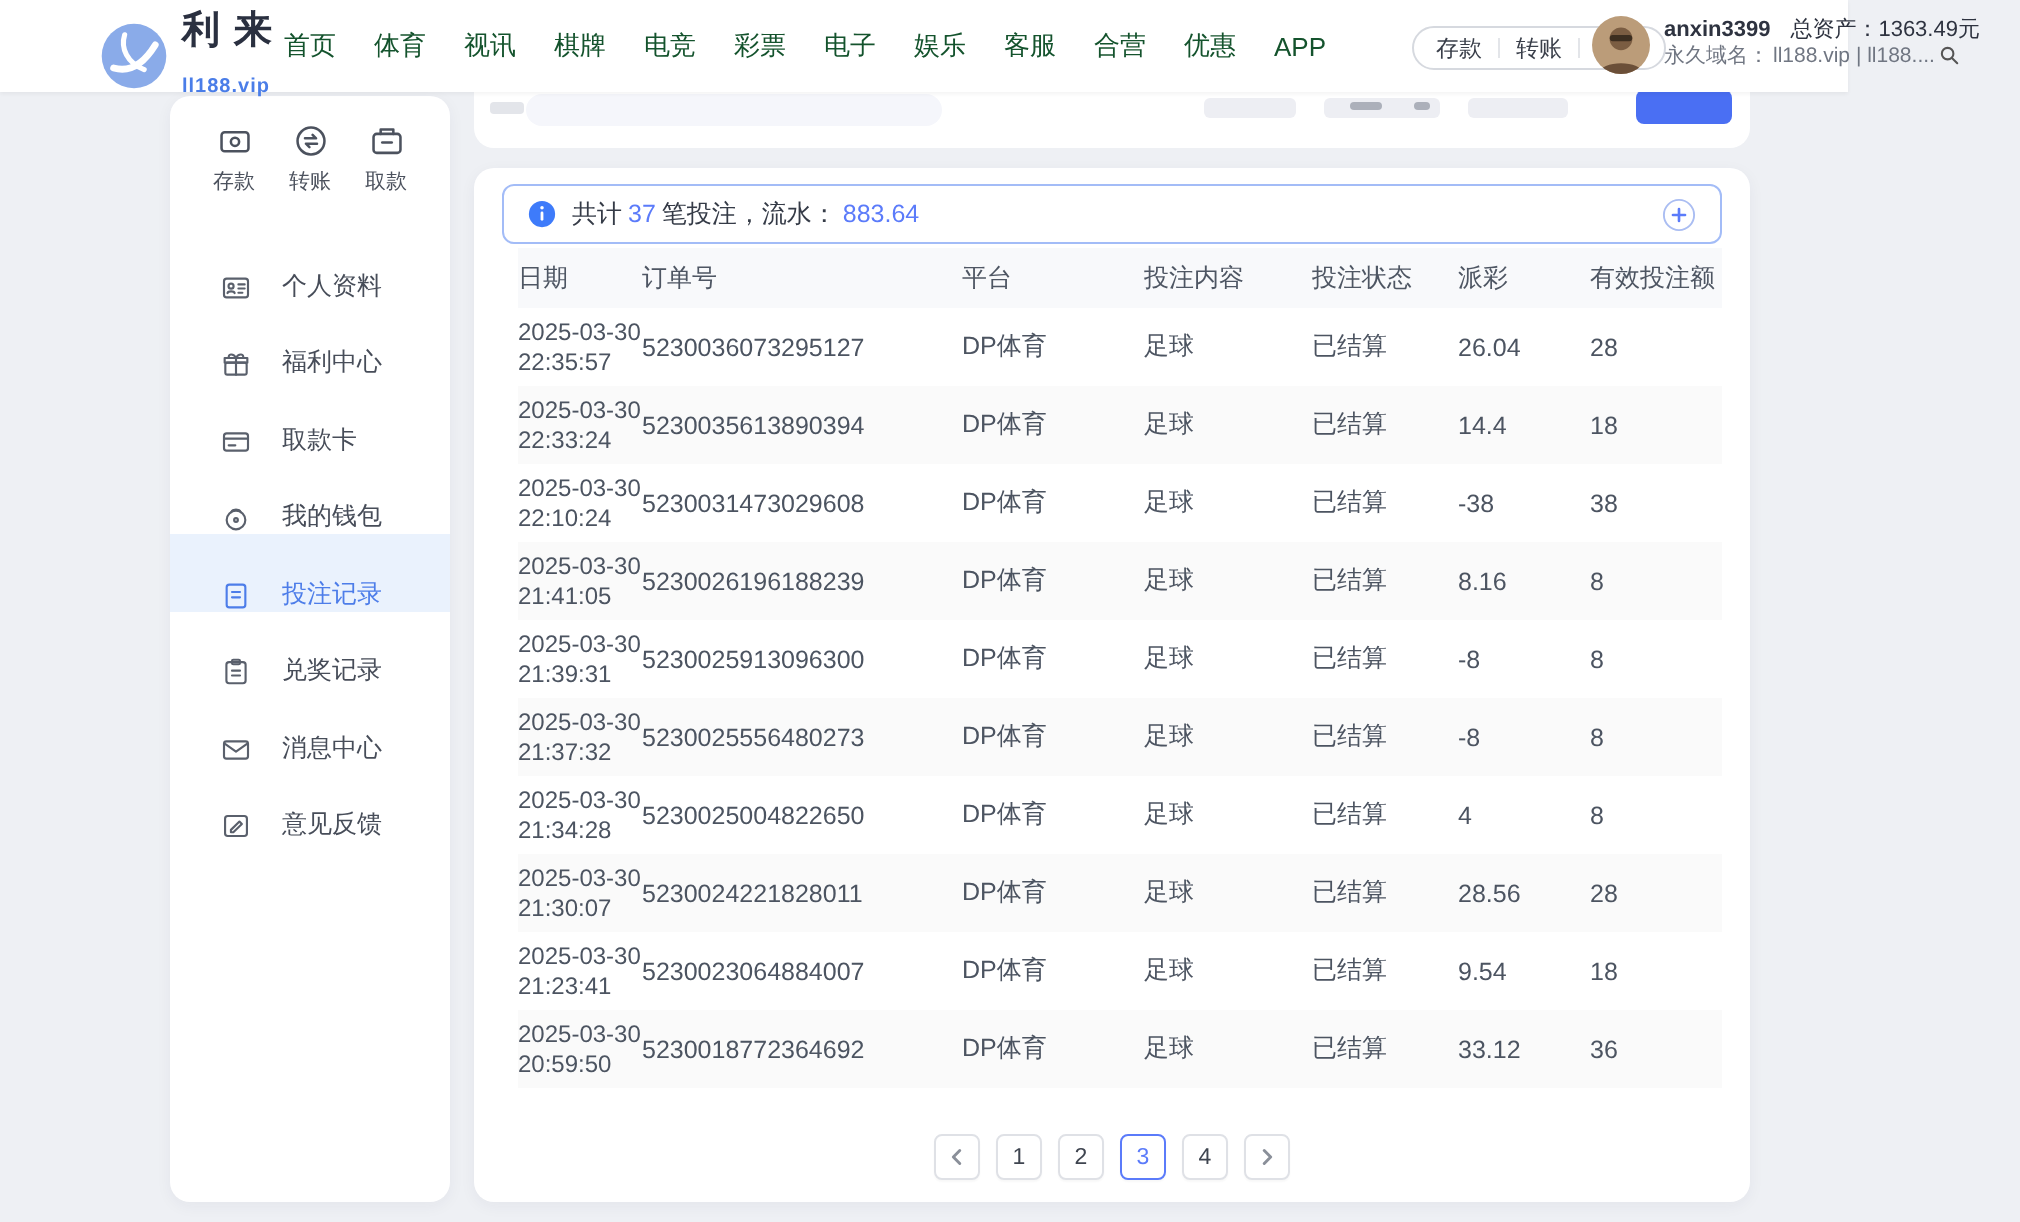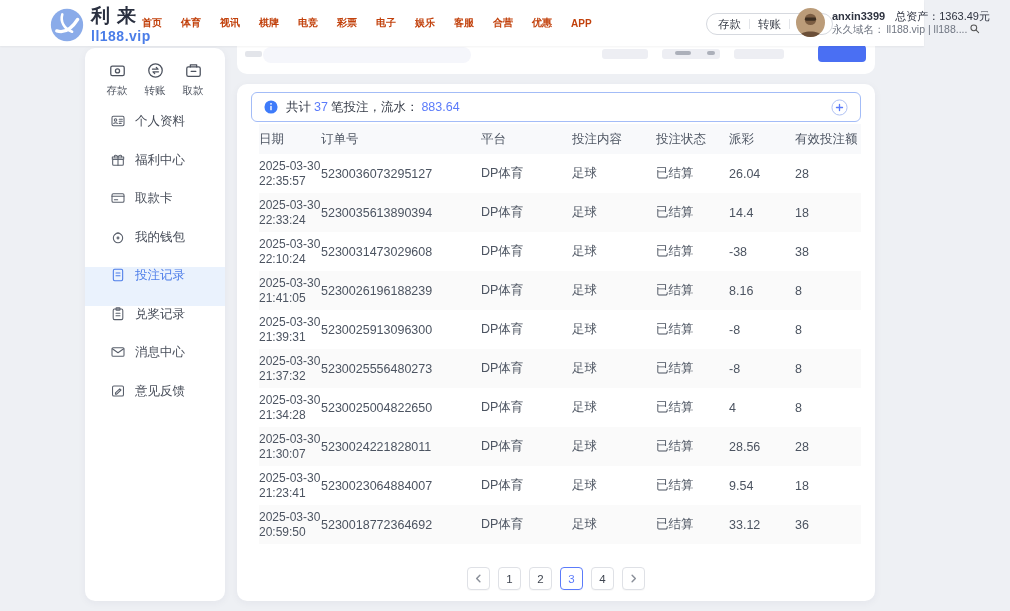--- a/index.html
+++ b/index.html
@@ -8,41 +8,41 @@
     position:relative; width:1010px; height:611px; overflow:hidden;
     background:#eef0f4;
     font-family:"Liberation Sans","DejaVu Sans",sans-serif;
     color:#333;
   }
   
   .topbar { position:absolute; left:0; top:0; width:924px; height:46px; background:#fff; z-index:6; box-shadow:0 1px 2px rgba(0,0,0,.05); }
   .logo { position:absolute; left:50px; top:6px; display:flex; align-items:center; gap:7px; cursor:pointer; }
   .logo-icon svg { width:34px; height:34px; display:block; }
   .logo-title { font-size:19px; font-weight:700; color:#2a3040; letter-spacing:7px; line-height:1; white-space:nowrap; }
-  .logo-sub { font-size:14px; font-weight:700; color:#4a7de8; letter-spacing:.5px; margin-top:3px; }
+  .logo-sub { font-size:10px; font-weight:700; color:#4a7de8; letter-spacing:.5px; margin-top:13px; }
   .topnav { position:absolute; left:142px; top:0; height:46px; display:flex; align-items:center; gap:19px; }
-  .nav-item { font-size:10px; color:#c2410c; white-space:nowrap; cursor:pointer;font-weight:bold; }
+  .nav-item { font-size:13px; color:#14532d; white-space:nowrap; cursor:pointer; }
   .pill { position:absolute; left:706px; top:13px; height:22px; border:1px solid #d6d9df; border-radius:12px; display:flex; align-items:center; padding:0 11px; gap:8px; background:#fff; }
   .pill-item { font-size:11.5px; color:#3a3f4a; cursor:pointer; white-space:nowrap; }
   .pill-div { width:1px; height:10px; background:#e3e5e9; }
   .userbox { position:absolute; left:796px; top:8px; display:flex; gap:7px; align-items:center; }
   .avatar { width:29px; height:29px; border-radius:50%; overflow:hidden; flex:0 0 auto; cursor:pointer; }
   .avatar svg { display:block; }
   .user-line1 { font-size:11px; color:#2e3340; white-space:nowrap; line-height:14px; }
   .user-line1 .uname { font-weight:700; margin-right:10px; }
   .user-line2 { font-size:10.5px; color:#707682; white-space:nowrap; line-height:13px; display:flex; align-items:flex-start; gap:2px; }
   .user-line2 svg { width:11px; height:11px; }
   
   .sidebar { position:absolute; left:85px; top:48px; width:140px; height:553px; background:#fff; border-radius:10px; box-shadow:0 2px 8px rgba(30,40,80,.05); z-index:2; }
   .qa-row { display:flex; justify-content:space-between; padding:13px 16px 0 16px; }
   .qa { display:flex; flex-direction:column; align-items:center; gap:4px; width:32px; cursor:pointer; }
   .qa-icon svg { width:19px; height:19px; color:#4c525e; display:block; }
   .qa-label { font-size:10.5px; color:#4c525e; }
   .side-list { margin-top:15px; }
-  .side-item { height:38.5px; display:flex; align-items:flex-start; gap:9px; padding-left:25px; cursor:pointer; font-size:12.5px; color:#474d59; }
+  .side-item { height:38.5px; display:flex; align-items:flex-end; gap:15px; padding-left:25px; cursor:pointer; font-size:12.5px; color:#474d59; }
   .side-item .icon svg { width:16px; height:16px; color:#5a606c; display:block; }
   .side-item.active { background:#eaf2fd; color:#4d7de9; }
   .side-item.active .icon svg { color:#4d7de9; }
   
   .filter-strip { position:absolute; left:237px; top:45px; width:638px; height:29px; background:#fff; border-radius:0 0 10px 10px; z-index:1; }
   .filter-frag { position:absolute; left:8px; top:6px; width:17px; height:6px; background:#d9dce3; border-radius:2px; opacity:.75; }
   .filter-input { position:absolute; left:26px; top:2px; width:208px; height:16px; background:#f5f6fb; border-radius:8px; }
   .fblur { position:absolute; top:4px; height:10px; background:#edeef3; border-radius:3px; }
   .fb1 { left:365px; width:46px; }
   .fb2 { left:425px; width:58px; }

